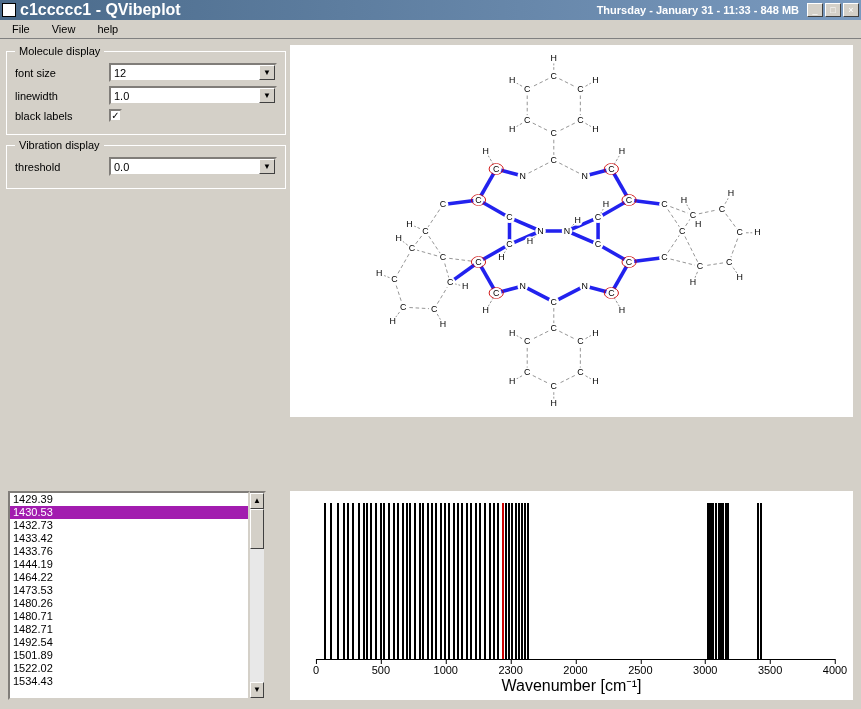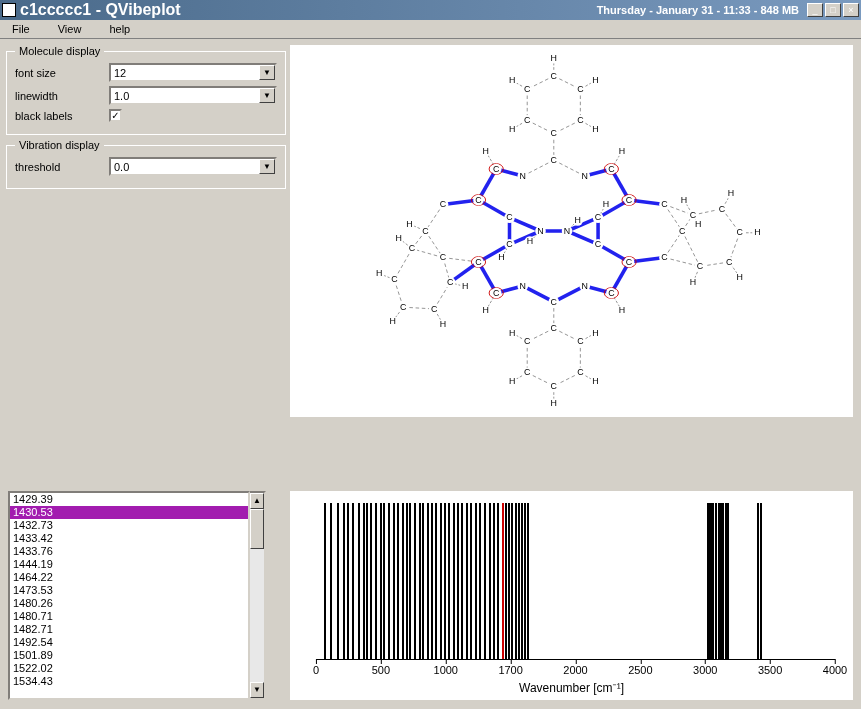--- a/index.html
+++ b/index.html
@@ -26,21 +26,21 @@
   .titlebar .title { flex:1; font-weight: bold; font-size: 16px; }
   .titlebar .info { font-weight: bold; font-size: 11px; margin-right:6px;}
   .winbtns { display:flex; gap:0;}
   .winbtn {
     width: 16px; height:14px; background:#d4d0c8; border:1px solid #fff;
     border-right-color:#404040; border-bottom-color:#404040;
     font-size:9px; line-height:12px; text-align:center; font-family: Arial;
     margin-left:2px; cursor:pointer;
   }
   .menubar {
-    background:#d4d0c8; display:flex; padding:2px 4px; gap:12px;
+    background:#d4d0c8; display:flex; padding:2px 4px; gap:6px;
     border-bottom:1px solid #808080;
     text-align:center;
   }
   .menuitem { padding:1px 8px; cursor:pointer; }
   .client {
     position:relative; padding:6px; height: calc(709px - 20px - 20px);
   }
   fieldset {
     border:1px solid #808080 ;
     border-top-color:#fff; border-left-color:#fff;
@@ -100,21 +100,21 @@
     font-size:8px; text-align:center; line-height:13px;
   }
   .scrollbar .track { flex:1; background:#e8e8e8; position:relative;}
   .scrollbar .thumb {
     position:absolute; left:0; right:0; top:0; height:40px;
     background:#d4d0c8; border:1px solid #fff;
     border-right-color:#404040; border-bottom-color:#404040;
   }
   
   .spectrum-inner { position:absolute; left:26px; right:18px; top:12px; bottom:40px;}
-  .xaxis-label { position:absolute; left:0; right:0; bottom:4px; text-align:center; font-size:12px;}
+  .xaxis-label { position:absolute; left:0; right:0; bottom:4px; text-align:center; font-size:16px;}
   .xticks { position:absolute; left:26px; right:18px; bottom:22px; height:14px;}
   .xtick { position:absolute; transform:translateX(-50%); font-size:11px;}
   .tickline { position:absolute; width:1px; height:5px; background:#000; top:-5px; left:50%;}
   .bars { position:absolute; inset:0; border-bottom:1px solid #000;}
   .bar { position:absolute; top:0; bottom:0; width:2px; background:#000;}
   .bar.red { background:#c00; width:2px;}
   
   .mol-svg { width:100%; height:100%; }
   .atom-label { font: 10px Arial; }
 </style>
@@ -550,21 +550,21 @@
           <div class="bar" style="left: 79.25%;"></div>
           <div class="bar" style="left: 85%;"></div>
           <div class="bar" style="left: 85.5%;"></div>
           <div class="bar red" style="left: 35.7632%;"></div>
         </div>
     </div>
     <div class="xticks" id="xticks">
         <div class="xtick" style="left: 0%;"><div class="tickline"></div><span>0</span></div>
         <div class="xtick" style="left: 12.5%;"><div class="tickline"></div><span>500</span></div>
         <div class="xtick" style="left: 25%;"><div class="tickline"></div><span>1000</span></div>
-        <div class="xtick" style="left: 37.5%;"><div class="tickline"></div><span>1700</span></div>
+        <div class="xtick" style="left: 37.5%;"><div class="tickline"></div><span>2300</span></div>
         <div class="xtick" style="left: 50%;"><div class="tickline"></div><span>2000</span></div>
         <div class="xtick" style="left: 62.5%;"><div class="tickline"></div><span>2500</span></div>
         <div class="xtick" style="left: 75%;"><div class="tickline"></div><span>3000</span></div>
         <div class="xtick" style="left: 87.5%;"><div class="tickline"></div><span>3500</span></div>
         <div class="xtick" style="left: 100%;"><div class="tickline"></div><span>4000</span></div>
       </div>
     <div class="xaxis-label">Wavenumber [cm⁻¹]</div>
   </div>
 
 </div>

